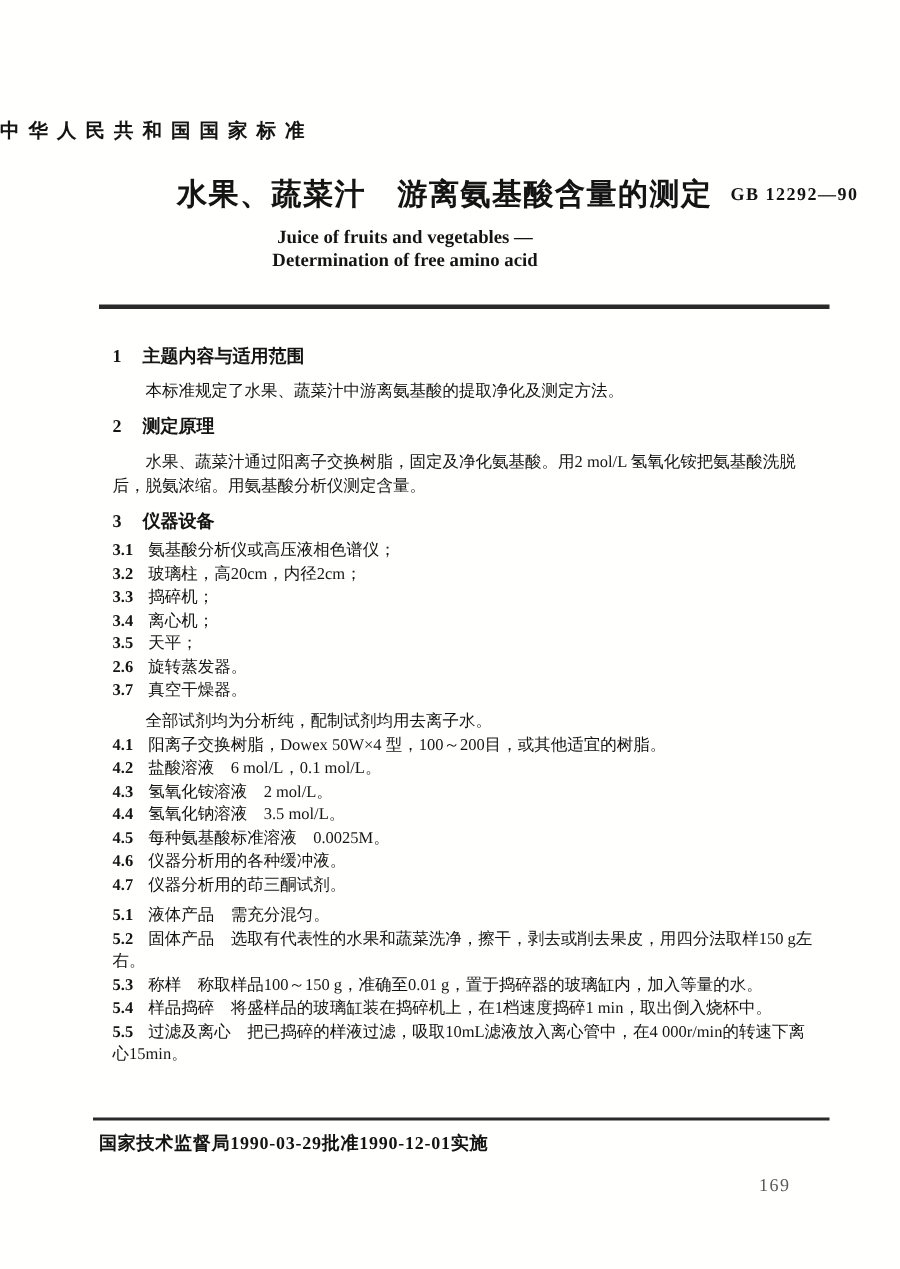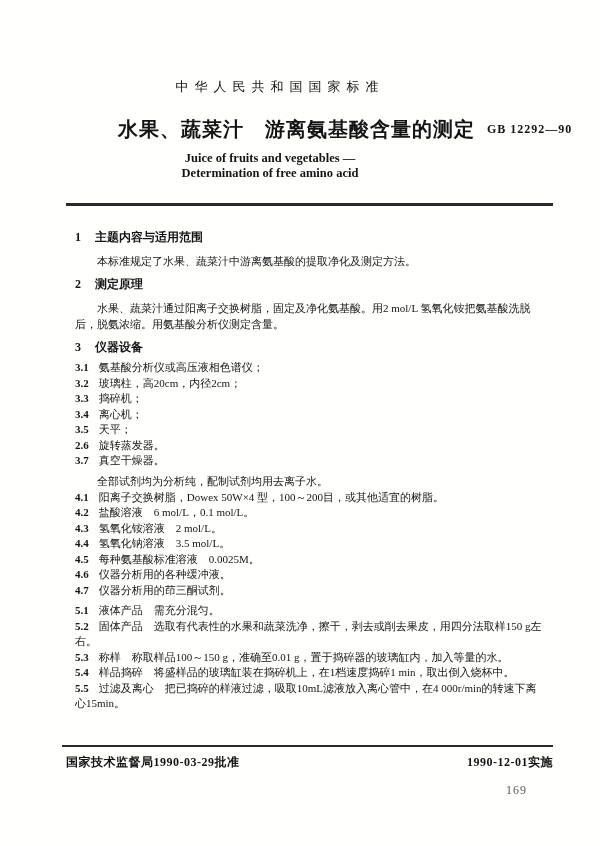--- a/index.html
+++ b/index.html
@@ -2,22 +2,22 @@
 <html><head>
 <meta charset="utf-8">
 <style>
   html, body { margin:0; padding:0; background:#e8e8e8; }
   .page {
     position:relative; width:600px; height:846px; margin:0 auto;
     background:#fffffe; color:#141414; overflow:hidden;
     font-family:"Liberation Serif","DejaVu Serif",serif;
   }
   .std-header {
-    position:absolute; top:78px; left:0; width:560px; text-align:center;
-    font-size:13px; font-weight:normal; letter-spacing:6px; white-space:nowrap;
+    position:absolute; top:78px; left:0; width:560px; 
+    font-size:13px; font-weight:bold; letter-spacing:6px; white-space:nowrap;
   }
   .title-row {
     position:absolute; top:116px; left:118px; right:48px;
     display:flex; justify-content:space-between; align-items:center;
   }
   .doc-title { font-size:20px; font-weight:bold; letter-spacing:1px; white-space:nowrap;text-align:center; }
   .std-no { font-size:12px; font-weight:bold; letter-spacing:1px; white-space:nowrap; margin-left:12px; }
   .subtitle-en {
     position:absolute; top:151px; left:0; width:540px; text-align:center;
     font-size:12.5px; font-weight:bold; line-height:15px;
@@ -35,22 +35,22 @@
   .para { margin:8px 0 0 0; text-indent:2em; }
   .items { margin-top:5px; }
   .item { line-height:15.5px; }
   .item-no { font-weight:bold; margin-right:10px; }
   .rule-bottom {
     position:absolute; top:745px; left:62px; width:491px; height:0;
     border-top:2px solid #2a2a2a;
   }
   .footer {
     position:absolute; top:754px; left:66px; right:47px;
-    display:flex; justify-content:space-between;
-    font-size:12px; font-weight:bold; letter-spacing:0.5px;gap:40px;
+    display:flex; 
+    font-size:12px; font-weight:bold; letter-spacing:0.5px;
   }
   .page-number {
     position:absolute; top:783px; left:506px;
     font-size:12px; color:#5a5a5a; letter-spacing:1px;
   }
 </style>
 </head>
 <body>
 
 <div class="page">

